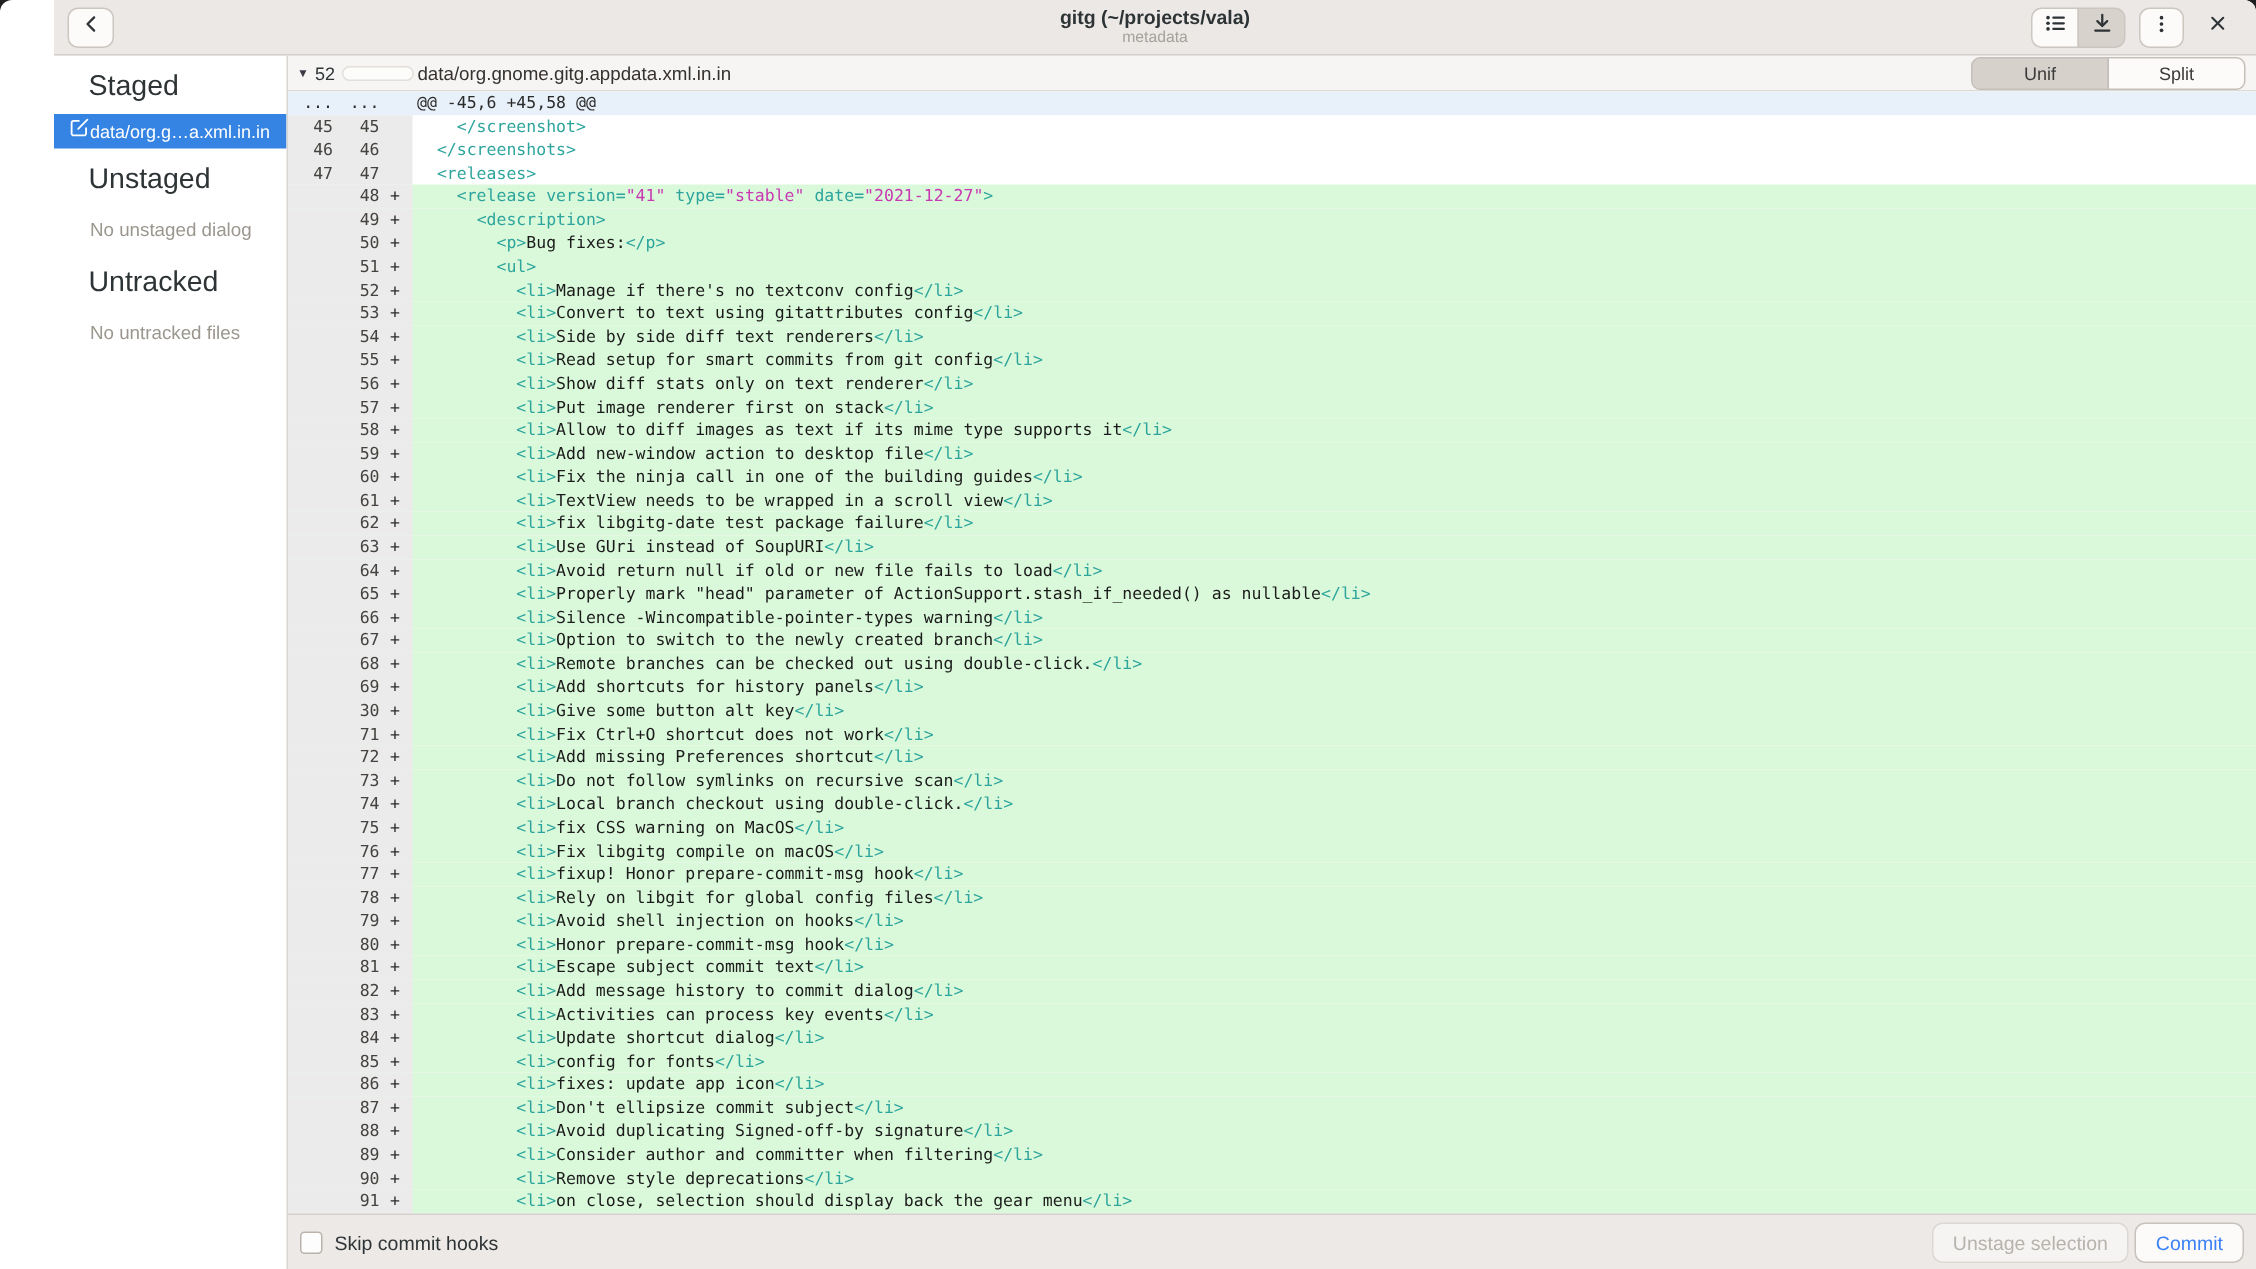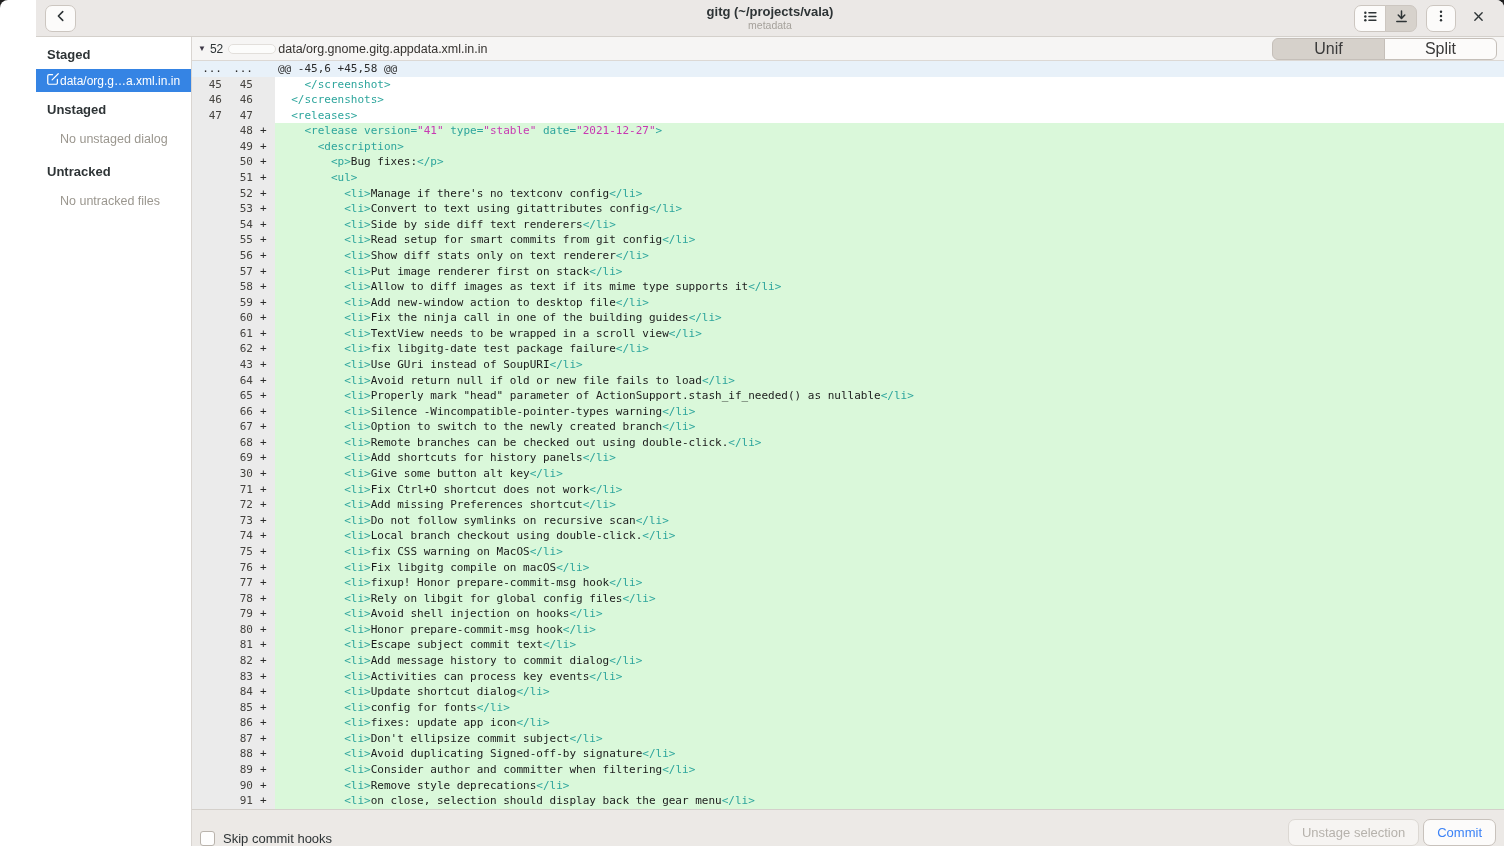--- a/index.html
+++ b/index.html
@@ -20,58 +20,58 @@
   .icon-btn.last { border-radius:0 7px 7px 0; margin-left:-1px; }
   .icon-btn.pressed { background:#d7d2cc; }
   .menu-btn { width:30px; height:27px; background:#fcfbfa; border:1px solid #ccc6c0; border-radius:7px; margin-left:9px; display:flex; align-items:center; justify-content:center; }
   .close-btn { width:26px; height:26px; margin-left:9px; display:flex; align-items:center; justify-content:center; background:transparent; border:none; }
 
   
   .app-body { flex:1; display:flex; min-height:0; }
 
   
   .sidebar { flex:0 0 156px; width:156px; background:#ffffff; border-right:1px solid #d9d5d1; overflow:hidden; }
-  .section-header { padding:10px 12px 7px 11px; font-size:13px; font-weight:bold; color:#2e3436; }
+  .section-header { padding:10px 12px 7px 11px; font-size:19px; font-weight:normal; color:#2e3436;margin-left:12px; }
   .file-item { height:23px; background:#3584e4; color:#ffffff; display:flex; align-items:center; padding-left:10px; }
   .file-item .label { font-size:12px; margin-left:0; white-space:nowrap; }
   .empty-label { padding:8px 12px 8px 24px; font-size:12.5px; color:#9b978f; }
 
   
   .main { flex:1; display:flex; flex-direction:column; min-width:0; }
 
   
   .diff-header { flex:0 0 24px; background:#f6f5f4; border-bottom:1px solid #dcd8d4; display:flex; align-items:center; }
   .stat-cluster { flex:0 0 83px; display:flex; align-items:center; padding-left:6px; }
   .expander { font-size:8px; color:#3d3846; margin-right:4px; line-height:1; }
   .stat-count { font-size:12px; color:#2e3436; }
   .stat-bar { width:48px; height:10px; margin-left:5px; background:#fcfcfb; border:1px solid #e2dfdb; border-radius:5px; overflow:hidden; }
   .stat-bar-fill { height:100%; width:100%; border-radius:4px; background:#cdf0c8; }
   .file-path { font-size:12.5px; color:#35322f; margin-left:2px; white-space:nowrap; }
   .view-toggle { margin-left:auto; margin-right:7px; display:flex; }
-  .seg-btn { width:113px; height:22px; font-size:16px; color:#3a3a3a; display:flex; align-items:center; justify-content:center; border:1px solid #c5bfb9; background:#fcfbfa; }
+  .seg-btn { width:92px; height:22px; font-size:12px; color:#3a3a3a; display:flex; align-items:center; justify-content:center; border:1px solid #c5bfb9; background:#fcfbfa; }
   .seg-btn.first { border-radius:6px 0 0 6px; }
   .seg-btn.last { border-radius:0 6px 6px 0; margin-left:-1px; }
   .seg-btn.active { background:#d6d1cb; }
 
   
   .diff-body { flex:1; overflow:hidden; background:#ffffff; font-family:"DejaVu Sans Mono", monospace; font-size:11px; color:#1b1b1b; }
   .row { display:flex; height:15.58px; line-height:15.58px; }
   .gutter { flex:0 0 83px; display:flex; background:#ebebeb; color:#45433f; }
   .gut-old { width:35px; text-align:right; padding-right:5px; }
   .gut-new { width:31px; text-align:right; padding-right:5px; }
   .gut-sign { width:12px; text-align:left; padding-left:2px; color:#2b2b2b; }
   .code { white-space:pre; padding-left:3px; }
   .row.hunk, .row.hunk .gutter { background:#e8f1f9; color:#2b2b2b; }
   .row.ctx { background:#ffffff; }
   .row.add { background:#daf8da; }
   .tok-tag { color:#2da59c; }
   .tok-val { color:#c839b2; }
 
   
-  .action-bar { flex:0 0 37px; background:#ece9e6; border-top:1px solid #d4d0cb; display:flex; align-items:flex-end; padding:0 8px; }
+  .action-bar { flex:0 0 37px; background:#ece9e6; border-top:1px solid #d4d0cb; display:flex; align-items:center; padding:0 8px; }
   .checkbox { width:15px; height:15px; background:#fdfdfd; border:1px solid #b9b3ac; border-radius:3px; }
   .checkbox-label { margin-left:8px; font-size:13px; color:#2e3436; }
   .bar-actions { margin-left:auto; display:flex; gap:4px; }
   .btn { height:27px; padding:0 13px; border-radius:7px; font-size:13px; display:flex; align-items:center; }
   .btn.disabled { background:#f6f4f2; border:1px solid #dcd8d3; color:#b6b2ac; }
   .btn.commit { background:#fcfbfa; border:1px solid #c8c2bc; color:#3b82f6; }
 </style>
 </head>
 <body>
 
@@ -316,21 +316,21 @@
             <div class="gutter">
               <span class="gut-old"></span>
               <span class="gut-new">62</span>
               <span class="gut-sign">+</span>
             </div>
             <span class="code"><span>          </span><span class="tok-tag">&lt;li&gt;</span><span>fix libgitg-date test package failure</span><span class="tok-tag">&lt;/li&gt;</span></span>
           </div>
           <div class="row add">
             <div class="gutter">
               <span class="gut-old"></span>
-              <span class="gut-new">43</span>
+              <span class="gut-new">63</span>
               <span class="gut-sign">+</span>
             </div>
             <span class="code"><span>          </span><span class="tok-tag">&lt;li&gt;</span><span>Use GUri instead of SoupURI</span><span class="tok-tag">&lt;/li&gt;</span></span>
           </div>
           <div class="row add">
             <div class="gutter">
               <span class="gut-old"></span>
               <span class="gut-new">64</span>
               <span class="gut-sign">+</span>
             </div>

